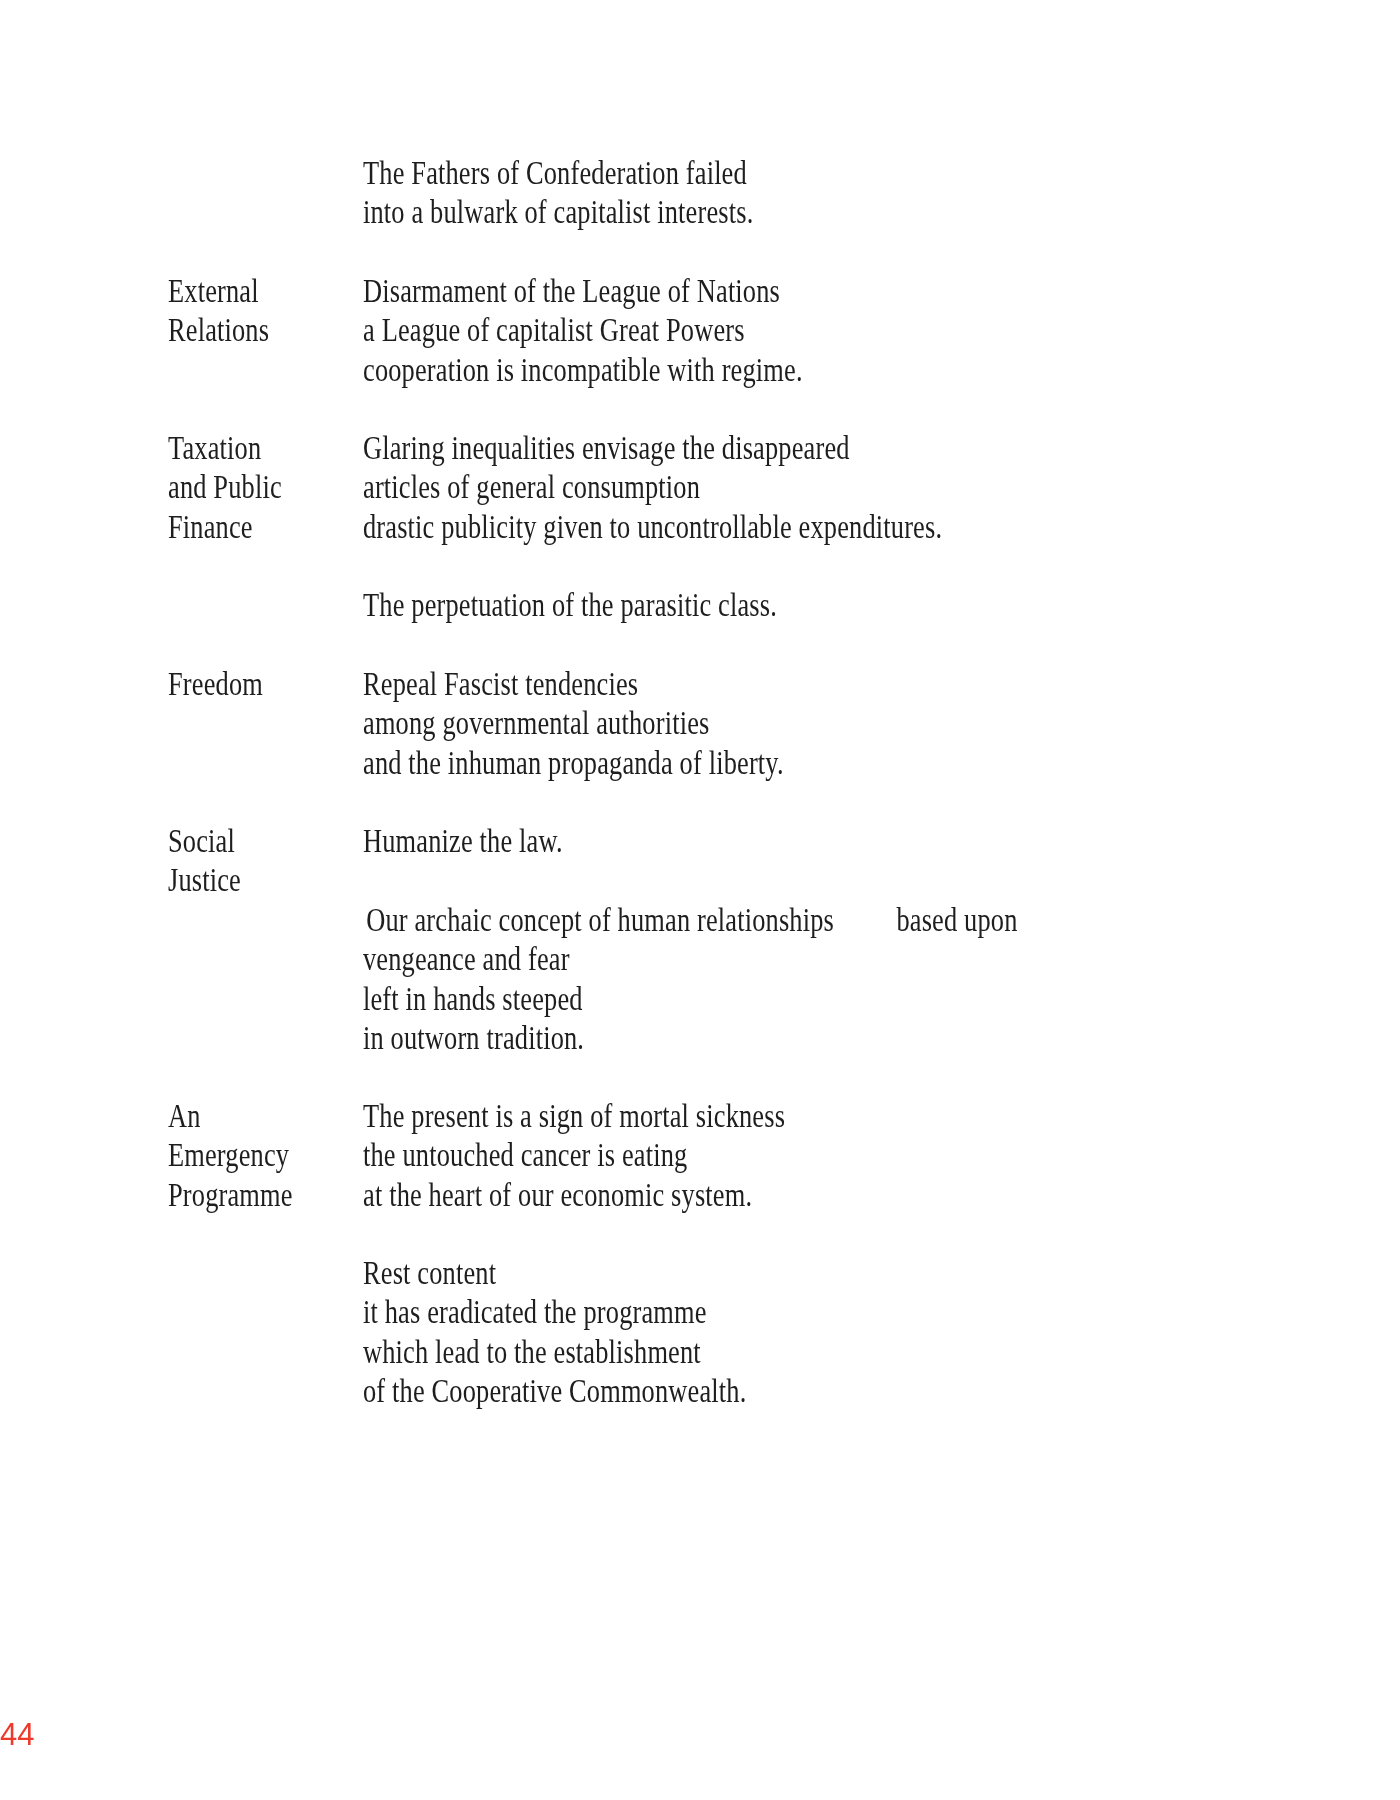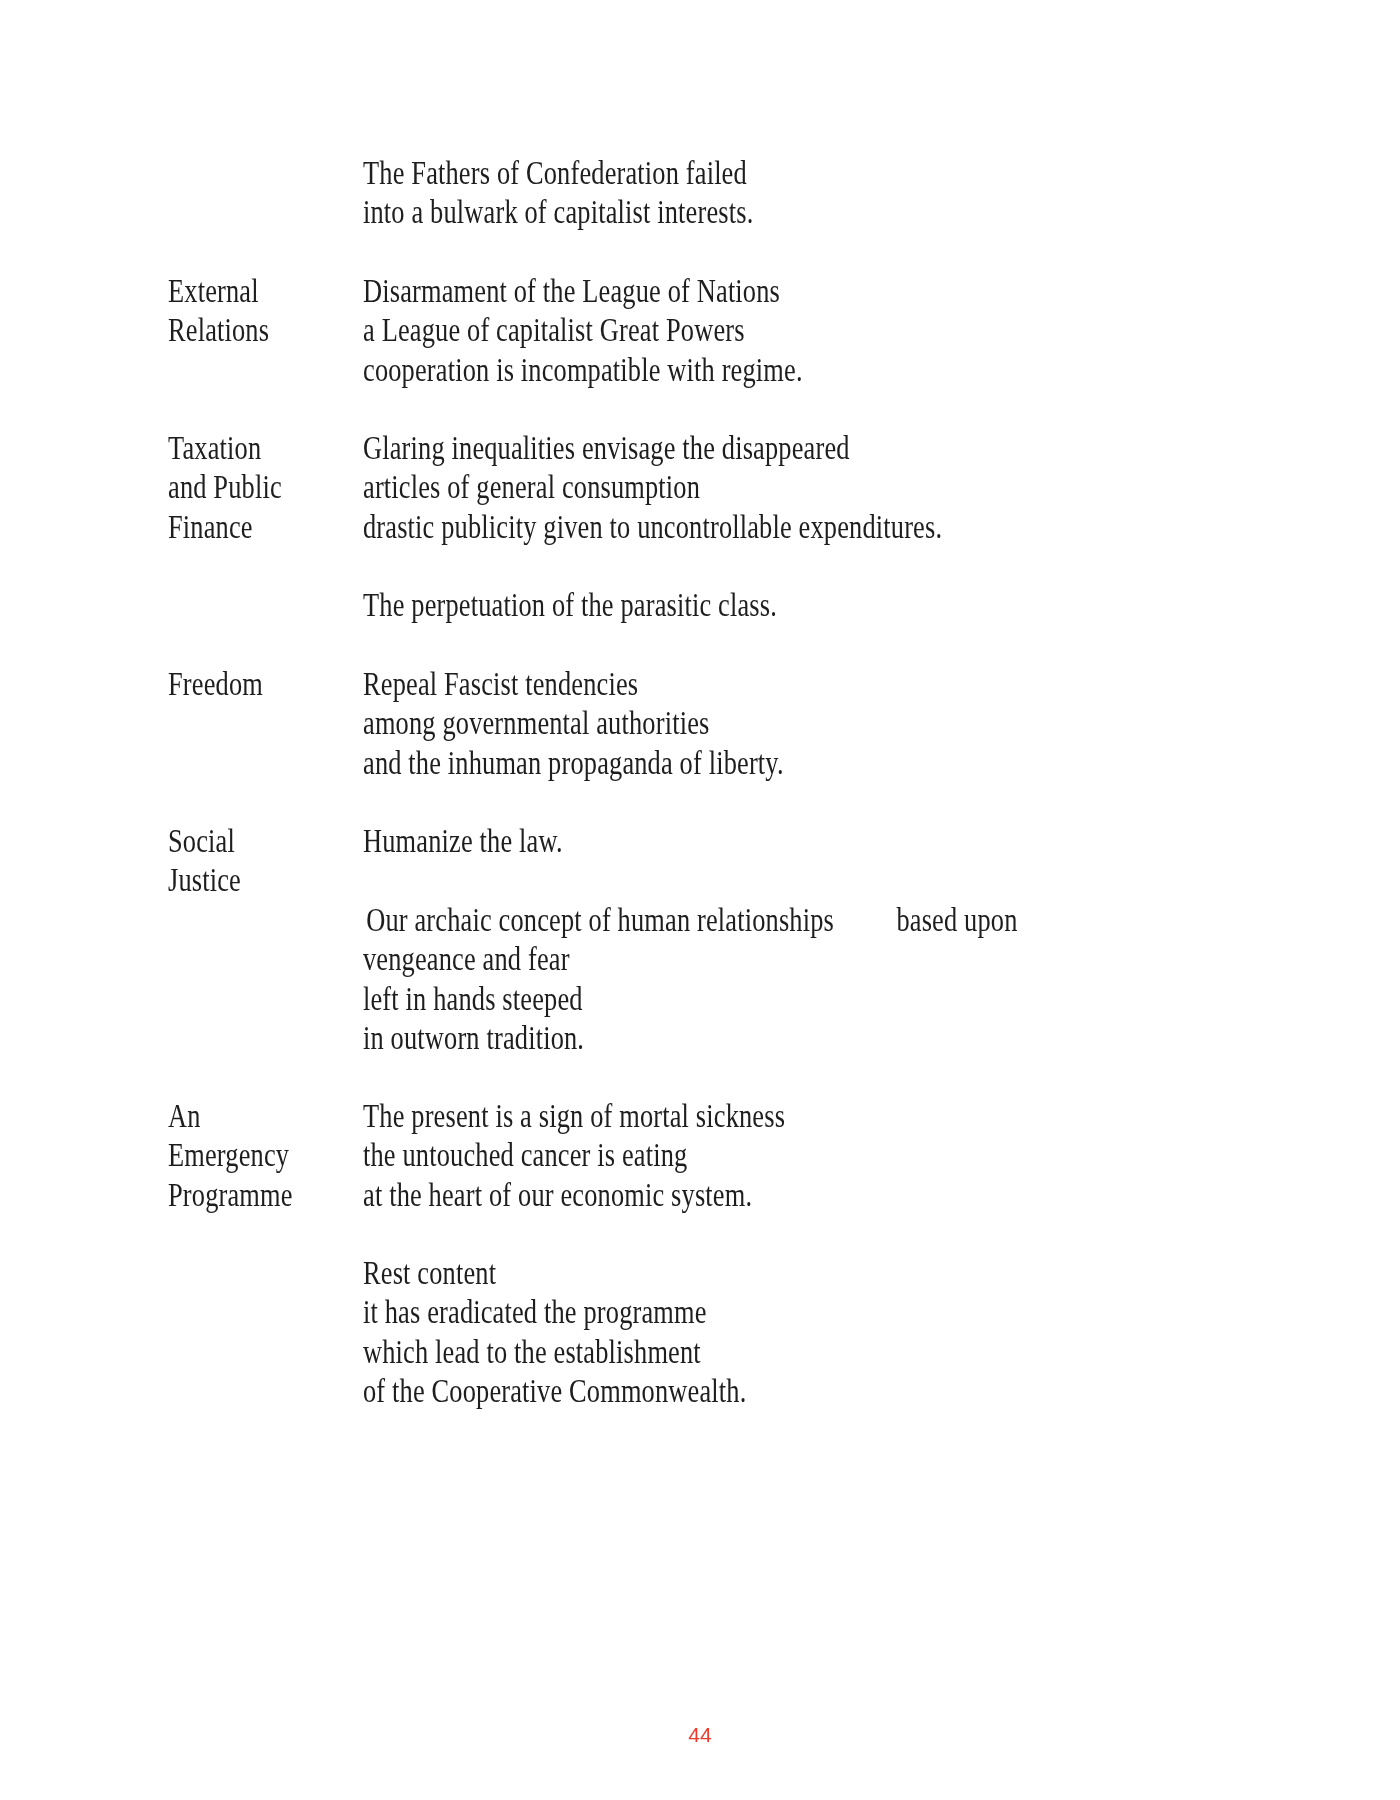--- a/index.html
+++ b/index.html
@@ -21,23 +21,23 @@
     letter-spacing:0.2px;
   }
   .margin-label{left:168px;}
   .stanza{left:363px;}
   .line{display:block;}
   .line-indent{text-indent:4px;}
   .inline-gap{display:inline-block;width:78px;height:1px;}
   .folio{
     position:absolute;
     top:1719px;left:0;width:1400px;
-    text-align:center;
+    text-align:left;
     font-family:"Liberation Sans", sans-serif;
-    font-size:21px;line-height:31px;
+    font-size:31px;line-height:31px;
     color:#ed3a2c;
   }
 </style>
 </head>
 <body>
 
 <div class="page">
 
   <div class="textblock margin-label" style="top:272px">
     <span class="line">External</span>

